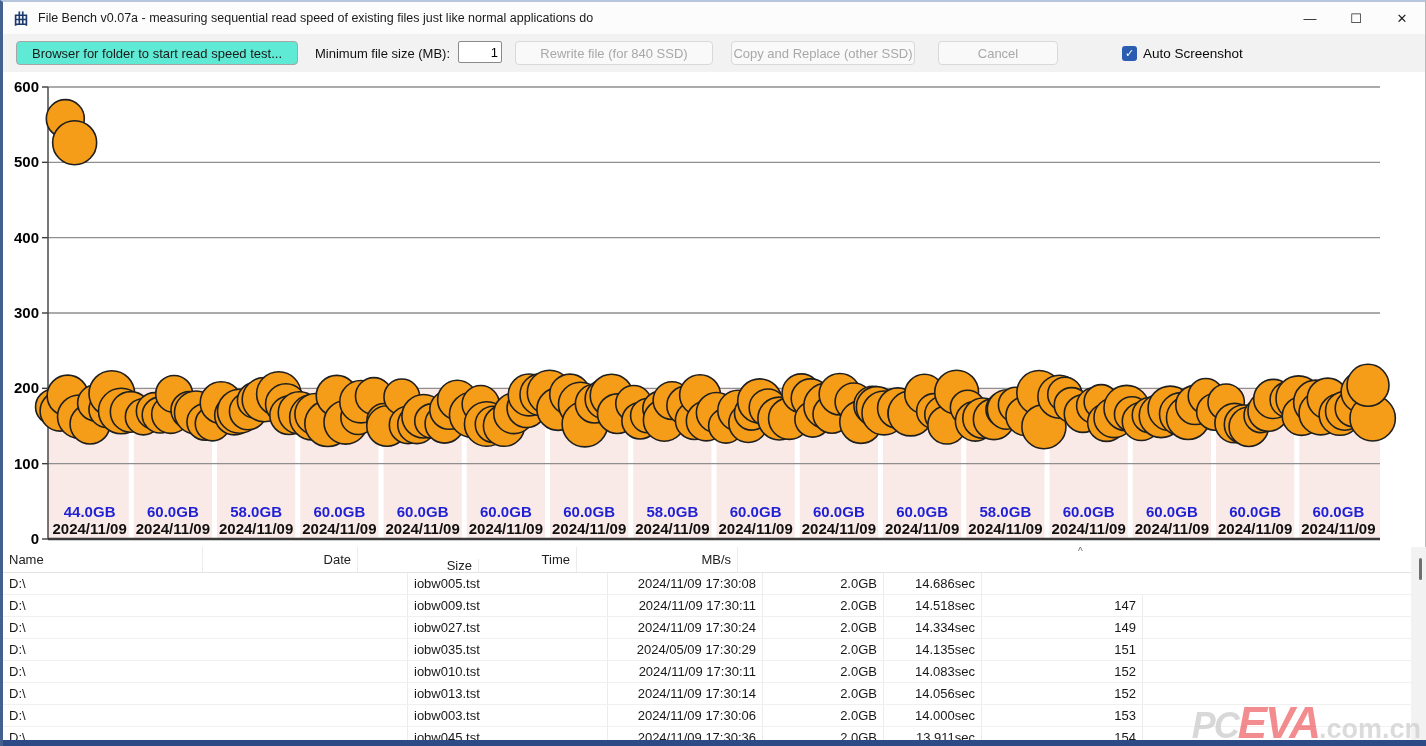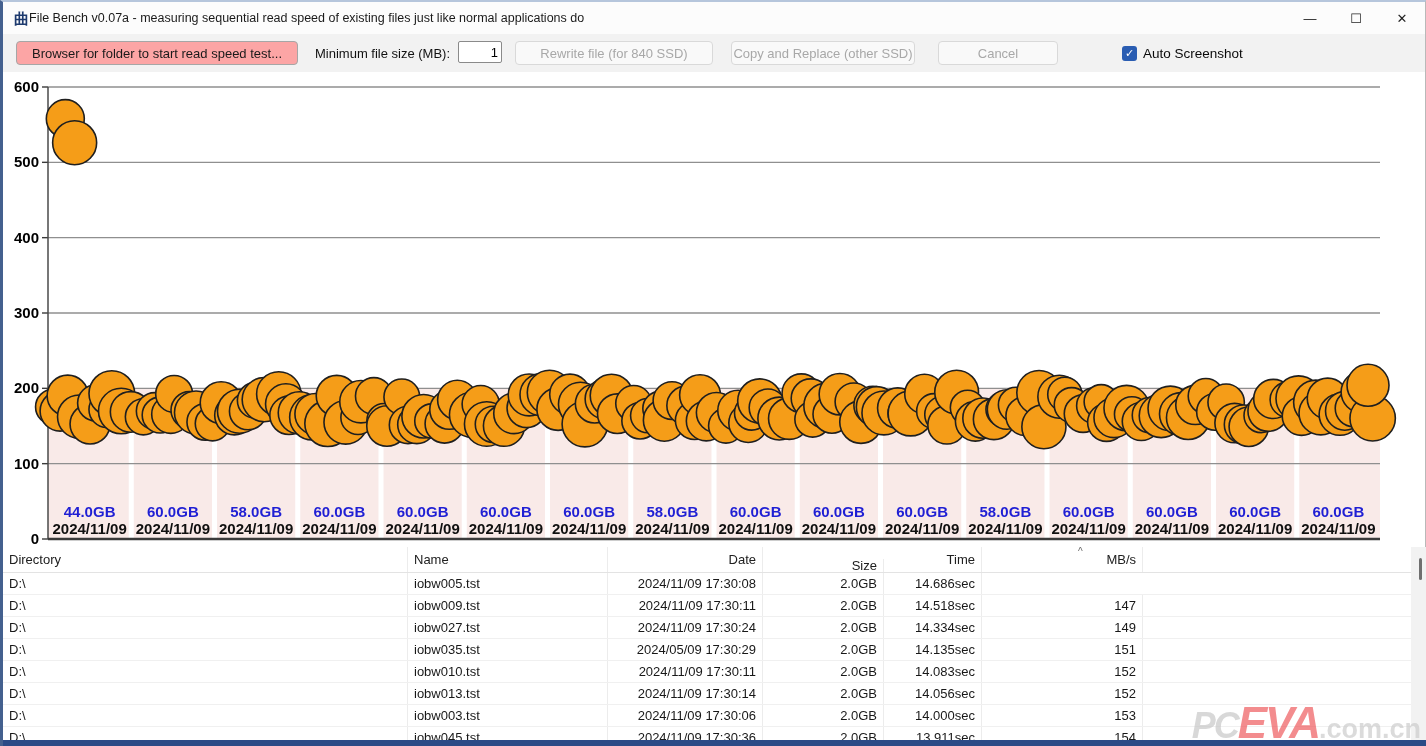--- a/index.html
+++ b/index.html
@@ -4,28 +4,28 @@
 <style>
   html,body{margin:0;padding:0;width:1426px;height:746px;overflow:hidden;
     font-family:"Liberation Sans",sans-serif;background:#ffffff;}
   .window{position:relative;width:1426px;height:746px;background:#fff;
     border-left:3px solid #44608e;border-top:2px solid #b6c6dc;border-right:1px solid #b9b9b9;
     box-sizing:border-box;}
   
   .titlebar{position:absolute;left:0;top:0;width:100%;height:32px;background:#fcfcfc;
     display:flex;align-items:center;}
   .app-icon{margin-left:11px;font-size:15px;color:#1d3a6e;font-weight:bold;line-height:1;}
-  .title-text{font-size:12.5px;color:#1a1a1a;white-space:nowrap;}
+  .title-text{margin-left:9px;font-size:12.5px;color:#1a1a1a;white-space:nowrap;}
   .win-controls{position:absolute;right:0;top:0;height:32px;display:flex;}
   .win-btn{width:46px;height:32px;display:flex;align-items:center;justify-content:center;
     font-size:13px;color:#222;cursor:default;}
   
   .toolbar{position:absolute;left:0;top:32px;width:100%;height:38px;background:#f2f2f2;
     display:flex;align-items:center;font-size:13px;color:#111;}
-  .tb-btn{height:24px;border:1px solid #a6a6a6;border-radius:4px;background:#fca5a5;
+  .tb-btn{height:24px;border:1px solid #a6a6a6;border-radius:4px;background:#5eead4;
     font-family:"Liberation Sans",sans-serif;font-size:13px;color:#1a1a1a;
     display:flex;align-items:center;justify-content:center;box-sizing:border-box;}
   .tb-btn.disabled{background:#f9f9f9;border-color:#d9d9d9;color:#a8a8a8;}
   #browse-btn{position:absolute;left:13px;width:282px;}
   #minsize-label{position:absolute;left:312px;}
   #minsize-input{position:absolute;left:455px;top:7px;width:36px;height:20px;
     border:1px solid #8a8a8a;border-radius:2px;text-align:right;font-size:13px;
     font-family:"Liberation Sans",sans-serif;padding:0 3px;}
   #rewrite-btn{position:absolute;left:512px;width:198px;}
   #copy-btn{position:absolute;left:728px;width:184px;}
@@ -306,21 +306,20 @@
       <text x="1168.875" y="462" text-anchor="middle" font-size="15" font-weight="bold" fill="#101010" font-family="Liberation Sans, sans-serif">2024/11/09</text>
       <text x="1252.125" y="445" text-anchor="middle" font-size="15" font-weight="bold" fill="#1f1fd4" font-family="Liberation Sans, sans-serif">60.0GB</text>
       <text x="1252.125" y="462" text-anchor="middle" font-size="15" font-weight="bold" fill="#101010" font-family="Liberation Sans, sans-serif">2024/11/09</text>
       <text x="1335.375" y="445" text-anchor="middle" font-size="15" font-weight="bold" fill="#1f1fd4" font-family="Liberation Sans, sans-serif">60.0GB</text>
       <text x="1335.375" y="462" text-anchor="middle" font-size="15" font-weight="bold" fill="#101010" font-family="Liberation Sans, sans-serif">2024/11/09</text>
       <line x1="45" y1="467" x2="1377" y2="467" stroke="#3a3a3a" stroke-width="2.5"></line>
     </svg>
 
   <div class="table" id="file-table">
       <div class="trow thead">
-        <div class="tcell" style="width: 405px; justify-content: flex-start;">Directory</div>
         <div class="tcell" style="width: 200px; justify-content: flex-start;">Name</div>
         <div class="tcell" style="width: 155px; justify-content: flex-end;">Date</div>
         <div class="tcell" style="width: 121px; justify-content: flex-end; margin-top: 12px;">Size</div>
         <div class="tcell" style="width: 98px; justify-content: flex-end;">Time</div>
         <div class="tcell" style="width: 161px; justify-content: flex-end;">MB/s</div>
         <span class="sort-caret">^</span>
       </div>
       <div class="trow">
         <div class="tcell" style="width: 405px; justify-content: flex-start;">D:\</div>
         <div class="tcell" style="width: 200px; justify-content: flex-start;">iobw005.tst</div>

